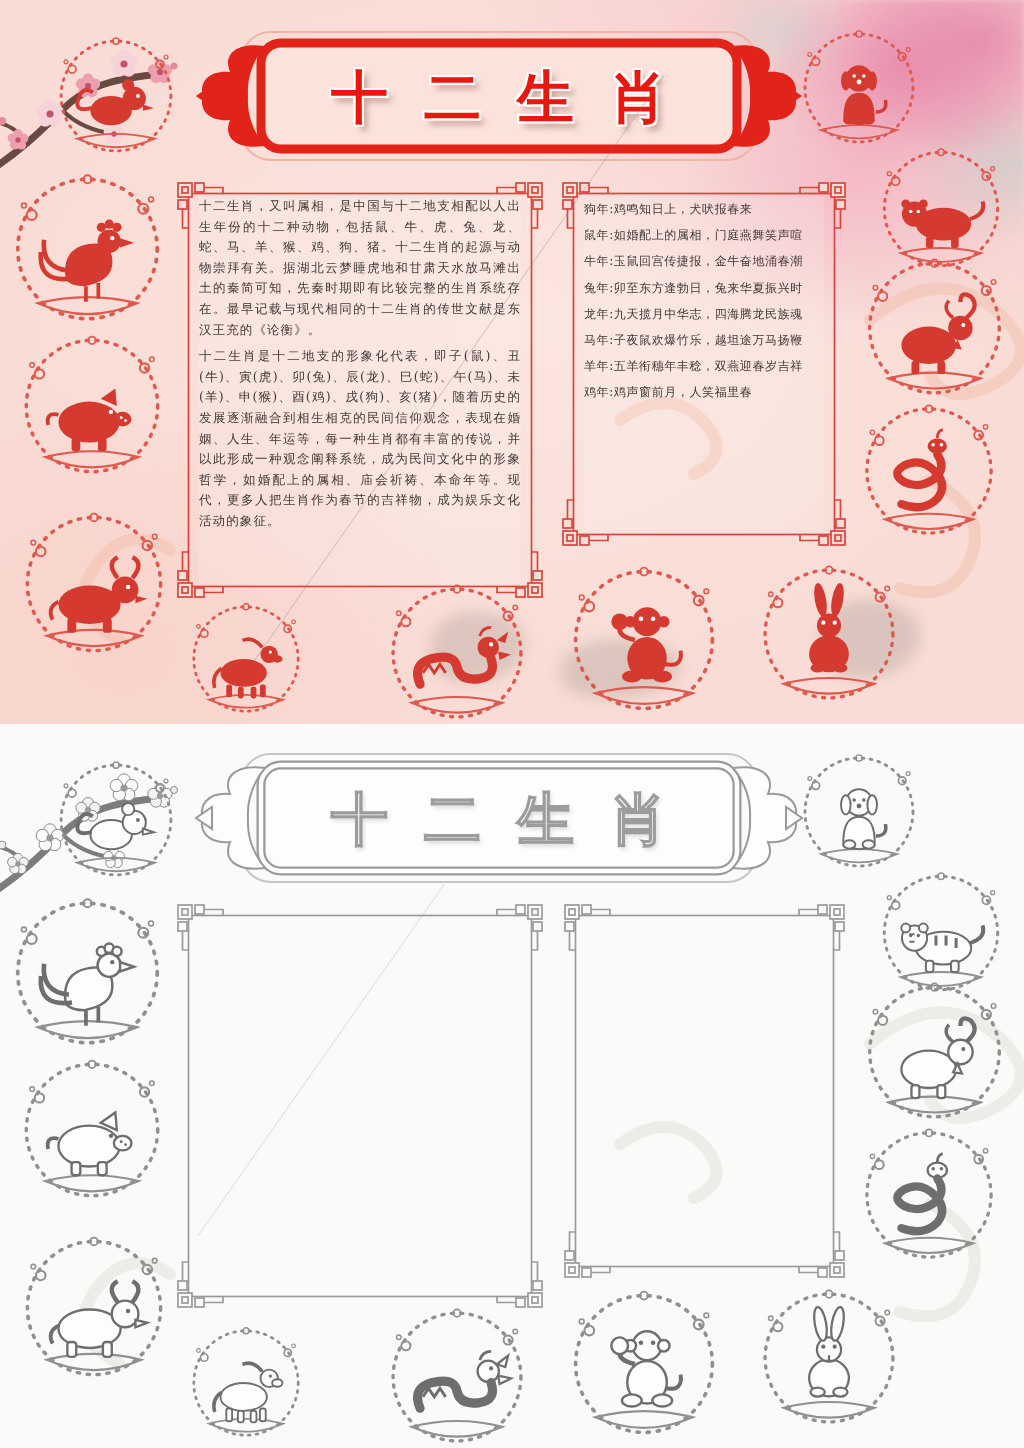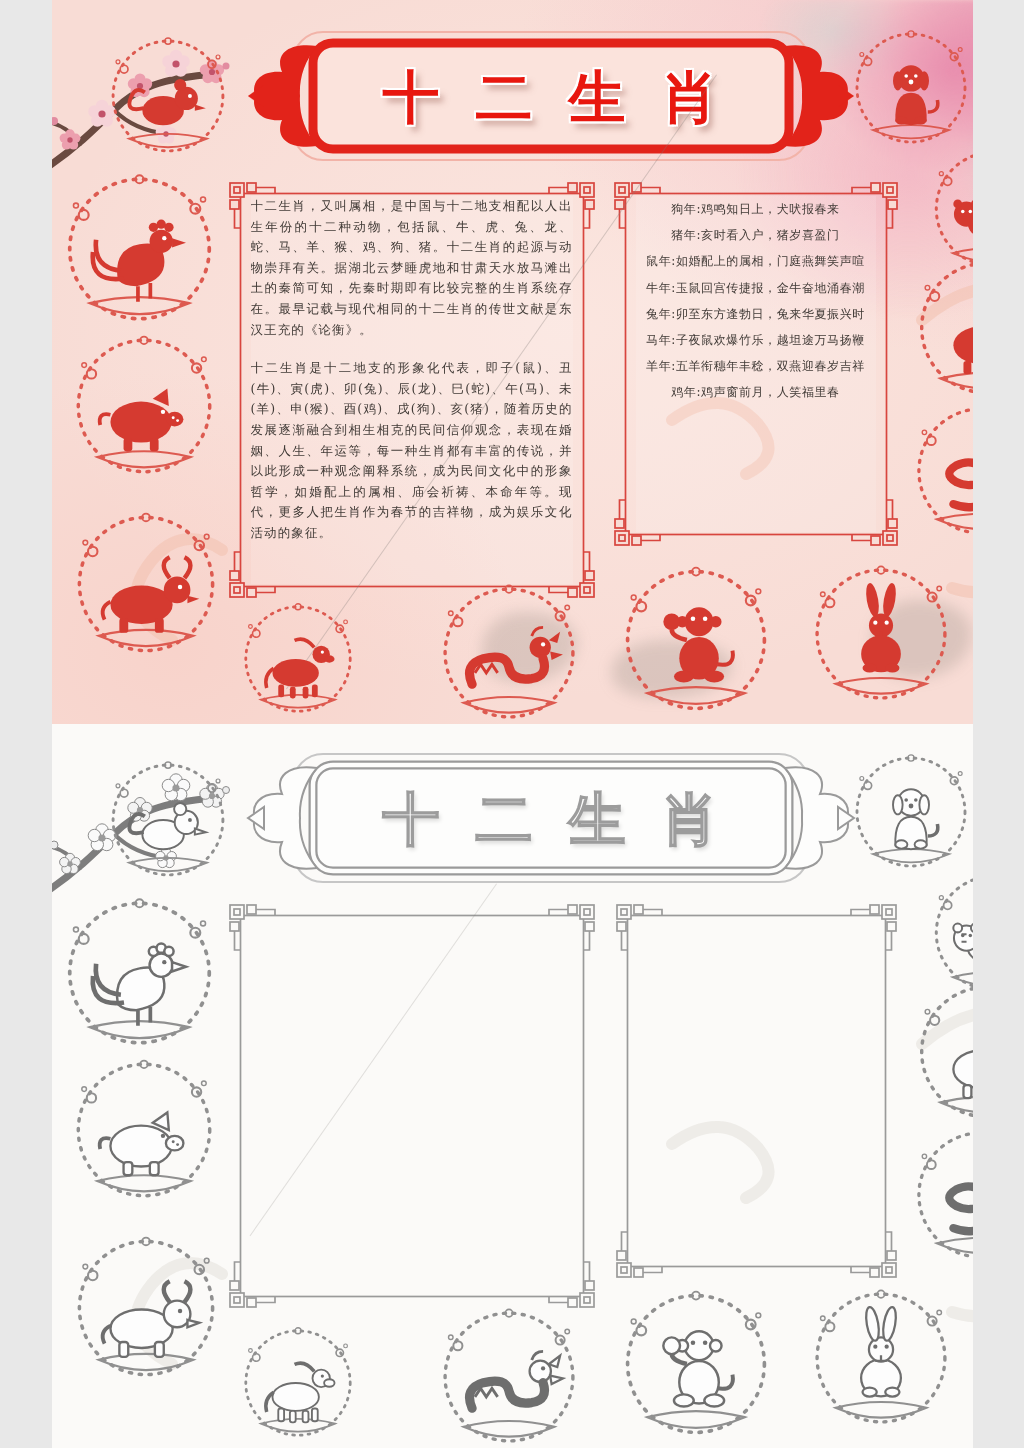--- a/index.html
+++ b/index.html
@@ -1,16 +1,16 @@
 <!DOCTYPE html>
 <html><head>
 <meta charset="utf-8">
 <style>
   html,body{margin:0;padding:0;background:#e8e8e8;}
-  .page{position:relative;width:921px;height:1448px;margin:0 auto;overflow:hidden;
+  .page{position:relative;width:1024px;height:1448px;margin:0 auto;overflow:hidden;
         font-family:"DejaVu Serif","Liberation Serif",serif;}
   .sheet{position:absolute;left:0;width:1024px;height:724px;overflow:hidden;}
   .sheet-red{top:0;
     background:
       radial-gradient(620px 420px at 88% 8%, rgba(244,180,196,.55), rgba(244,180,196,0) 70%),
       radial-gradient(500px 400px at 12% 90%, rgba(248,205,196,.6), rgba(248,205,196,0) 70%),
       radial-gradient(700px 500px at 50% 45%, rgba(252,232,226,.8), rgba(252,232,226,0) 75%),
       #f8dcd5;}
   .sheet-line{top:724px;background:#fbfaf8;}
 
@@ -49,23 +49,23 @@
   .sheet-red .box-inner{background:rgba(255,255,255,.14);}
   .sheet-red .box-intro{left:175px;top:180px;width:370px;height:420px;}
   .sheet-red .box-couplet{left:560px;top:180px;width:288px;height:368px;}
   .sheet-line .box-intro{left:175px;top:178px;width:370px;height:408px;}
   .sheet-line .box-couplet{left:562px;top:178px;width:285px;height:378px;}
 
   .box-title{margin:10px 0 8px;text-align:center;font-size:19px;font-weight:bold;
     letter-spacing:8px;text-indent:8px;color:#c9201d;}
   .intro-p{margin:0 0 3px;font-size:12.5px;line-height:20.6px;letter-spacing:1.1px;
     text-align:justify;color:#403a36;}
-  .intro-p:last-child{margin-top:18px;}
+  .intro-p:last-child{margin-top:6px;}
   .couplet-line{font-size:12px;line-height:26.2px;letter-spacing:.6px;color:#403a36;
-    white-space:nowrap;text-align:center;}
+    white-space:nowrap;}
 
   .med{position:absolute;pointer-events:none;}
   .med svg{width:100%;height:100%;overflow:visible;}
   .med .wr{fill:none;}
   .med .st{fill:none;}
   .sheet-red .med .an{fill:#d53a30;}
   .sheet-red .med .st{stroke:#d53a30;}
   .sheet-red .med .wr{stroke:#dd5a50;}
   .sheet-red .med .ey{fill:#ffffff;}
   .sheet-line .med .an{fill:#fdfdfd;stroke:#6e6e6e;stroke-width:1.6px;}
@@ -232,24 +232,24 @@
               <rect x="7" y="7" width="6" height="6"></rect>
               <rect x="20" y="3" width="9" height="9"></rect>
               <rect x="3" y="20" width="9" height="9"></rect>
               <path fill="none" d="M29 7.5 H48 V13.5"></path>
               <path fill="none" d="M7.5 29 V48 H13.5"></path>
             </g>
           </svg>
         </div>
       <div class="box-inner">
         <div class="couplet-line">狗年:鸡鸣知日上，犬吠报春来</div>
-        <div class="couplet-line">猪年:亥时看入户，猪岁喜盈门</div>
         <div class="couplet-line">鼠年:如婚配上的属相，门庭燕舞笑声喧</div>
         <div class="couplet-line">牛年:玉鼠回宫传捷报，金牛奋地涌春潮</div>
         <div class="couplet-line">兔年:卯至东方逢勃日，兔来华夏振兴时</div>
+        <div class="couplet-line">龙年:九天揽月中华志，四海腾龙民族魂</div>
         <div class="couplet-line">马年:子夜鼠欢爆竹乐，越坦途万马扬鞭</div>
         <div class="couplet-line">羊年:五羊衔穗年丰稔，双燕迎春岁吉祥</div>
         <div class="couplet-line">鸡年:鸡声窗前月，人笑福里春</div>
       </div>
     </div>
 
     <div class="wm-line" style="left:665px;top:75px;width:750px;transform:rotate(125deg);"></div>
     <div class="wm-smudge" style="left:430px;top:612px;width:95px;height:70px;"></div>
     <div class="wm-smudge" style="left:560px;top:640px;width:120px;height:58px;"></div>
     <div class="wm-smudge" style="left:820px;top:600px;width:100px;height:78px;"></div>

